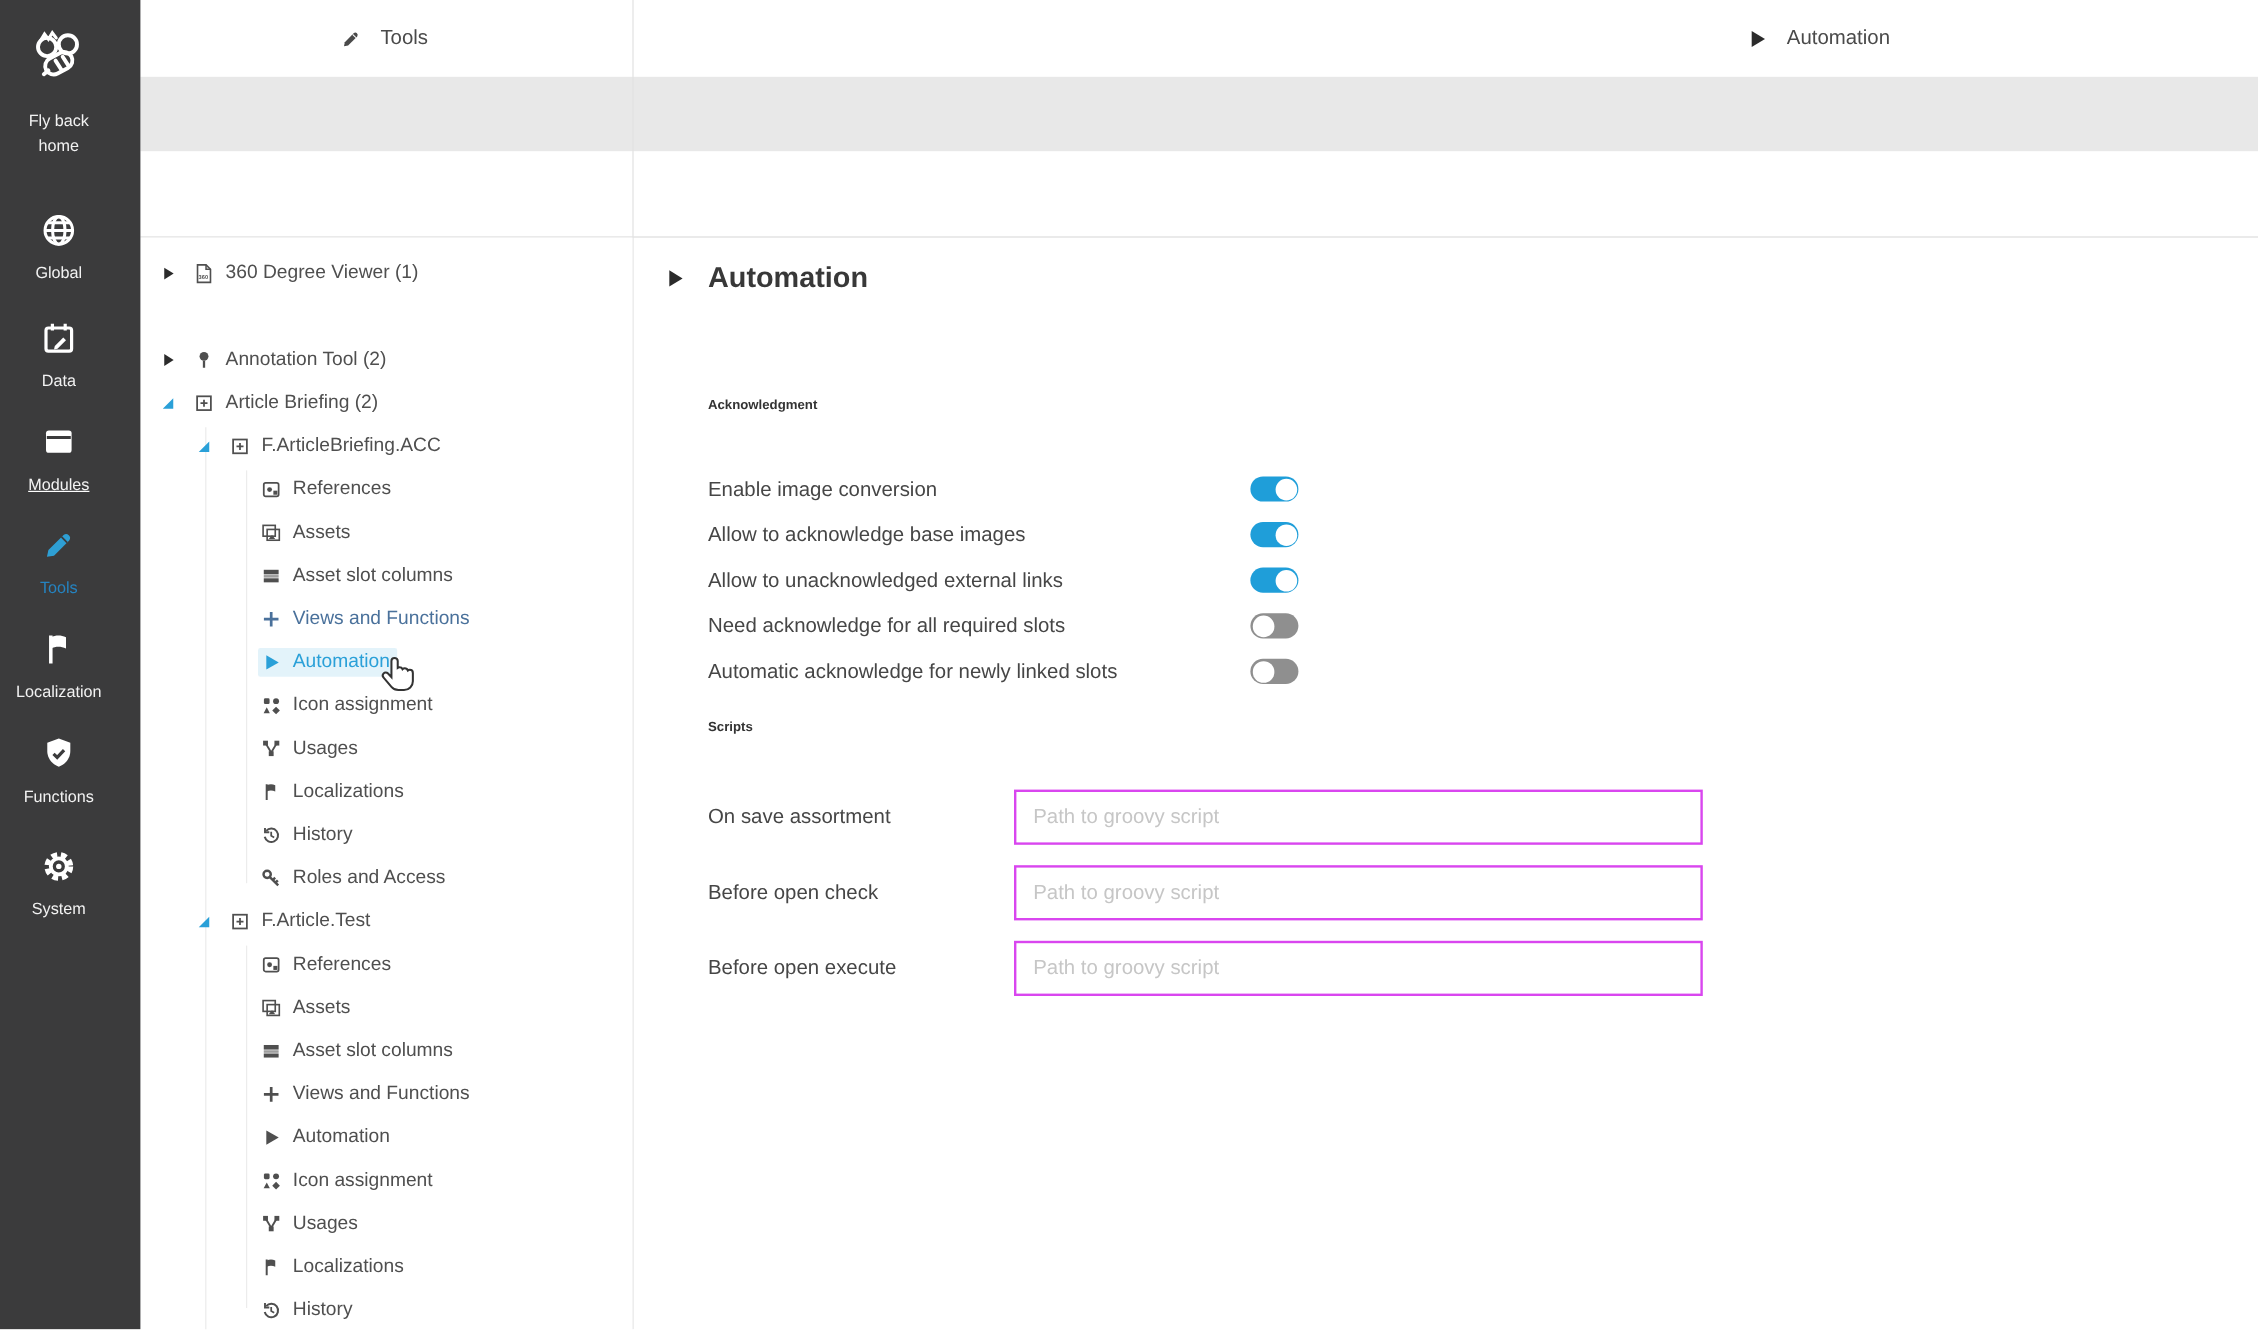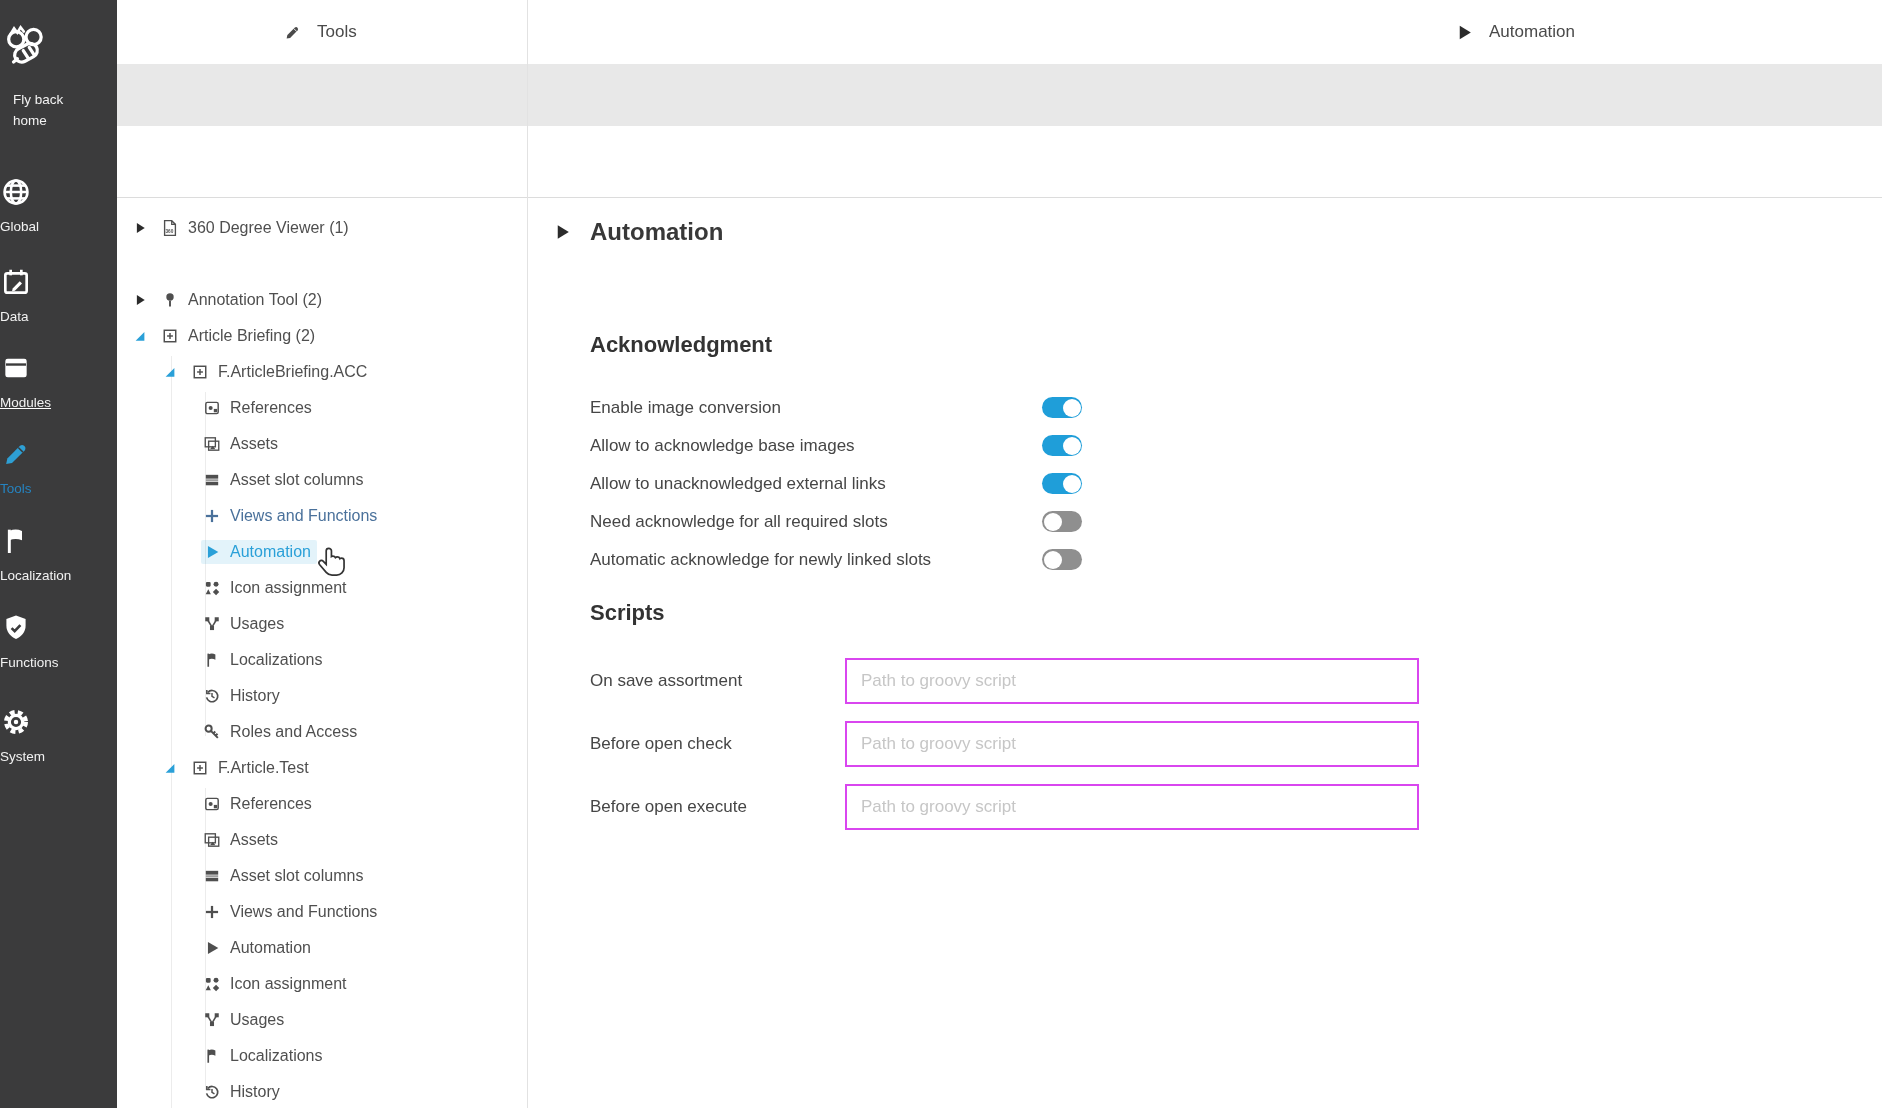--- a/index.html
+++ b/index.html
@@ -2,21 +2,21 @@
 <html><head>
 <meta charset="utf-8">
 <style>
   * { margin:0; padding:0; box-sizing:border-box; }
   html,body { background:#fff; }
   body { font-family:"Liberation Sans", sans-serif; }
   .app { position:relative; width:1882px; height:1108px; overflow:hidden; background:#fff; }
 
   
   .sidebar { position:absolute; left:0; top:0; width:117px; height:1108px; background:#3b3b3c; z-index:5; }
-  .side-item { position:absolute; left:0; width:98px; text-align:left; color:#fff; cursor:pointer; }
+  .side-item { position:absolute; left:0; width:98px; text-align:center; color:#fff; cursor:pointer; }
   .side-item .icon { display:inline-block; }
   .side-item .icon svg { width:32px; height:32px; display:block; margin:0 auto; }
   .side-item.home .icon svg { width:52px; height:52px; }
   .side-label { display:block; font-size:13.5px; margin-top:5px; color:#f2f2f2; line-height:1.55; }
   .side-item.home .side-label { width:72px; margin:10px auto 0; }
   .side-item.active { color:#2e9fd4; }
   .side-item.active .side-label { color:#2583c0; }
 
   
   .topbar { position:absolute; left:117px; top:0; right:0; height:64px; background:#fff; }
@@ -31,31 +31,31 @@
   .tree-panel { position:absolute; left:117px; top:198px; width:410px; bottom:0; background:#fff; }
   .guide { position:absolute; width:1px; background:#ececec; }
   .tree-row { position:absolute; left:0; width:100%; height:36px; display:flex; align-items:center;
               font-size:16px; color:#4f4f4f; cursor:pointer; white-space:nowrap; }
   .tree-row .expander { width:14px; height:14px; margin-right:12px; flex:0 0 auto; }
   .tree-row .expander svg { width:14px; height:14px; display:block; }
   .tree-row .tree-icon { width:18px; height:18px; margin-right:9px; flex:0 0 auto; color:#4f4f4f; }
   .tree-row .tree-icon svg { width:18px; height:18px; display:block; }
   .tree-row.lvl0 { padding-left:16px; }
   .tree-row.lvl1 { padding-left:46px; }
-  .tree-row.lvl2 { padding-left:84px; }
+  .tree-row.lvl2 { padding-left:84px;margin-left:14px; }
   .tree-row .row-inner { display:flex; align-items:flex-start; padding:3px 6px 3px 2px; border-radius:2px; }
   .tree-row.selected .row-inner { background:rgba(42,160,216,0.13); }
   .tree-row.selected, .tree-row.selected .tree-icon { color:#2aa0d8; }
   .tree-row.tinted, .tree-row.tinted .tree-icon { color:#4a719b; }
 
   
   .main-title { position:absolute; left:553px; top:218px; display:flex; align-items:center; gap:18px;
                 font-size:24px; font-weight:bold; color:#383838; }
   .main-title .icon svg { width:19px; height:22px; display:block; }
-  .section-heading { position:absolute; left:590px; font-size:22px; font-weight:bold; color:#333; }
+  .section-heading { position:absolute; left:590px; font-size:11px; font-weight:bold; color:#333; }
   .toggle-row { position:absolute; left:590px; width:560px; height:38px; }
   .toggle-label { font-size:17px; color:#464646; line-height:38px; }
   .toggle { position:absolute; left:452px; top:8px; width:40px; height:21px; border-radius:11px; cursor:pointer; }
   .toggle.on { background:#1f9ed9; }
   .toggle.off { background:#8f8f8f; }
   .toggle .knob { position:absolute; top:1.5px; width:18px; height:18px; border-radius:50%; background:#fff; }
   .toggle.on .knob { right:1.5px; }
   .toggle.off .knob { left:1.5px; }
   .field-label { position:absolute; left:590px; font-size:17px; color:#464646; }
   .script-input { position:absolute; left:845px; width:574px; height:46px; border:2px solid #d946ef;

